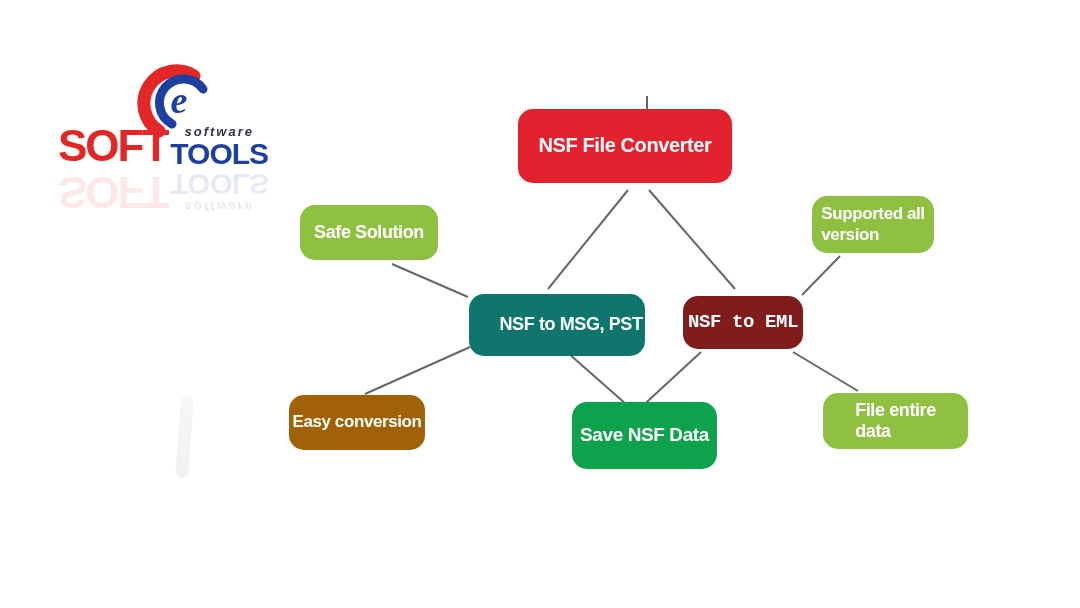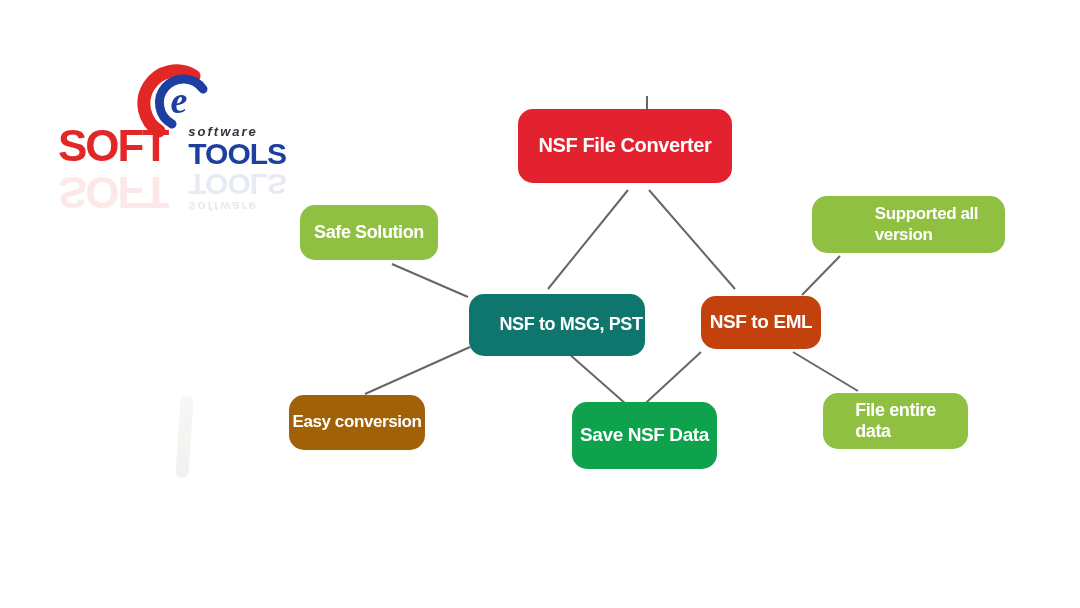--- a/index.html
+++ b/index.html
@@ -51,21 +51,22 @@
   }
   .logo-soft {
     font-size: 44px;
     line-height: 44px;
     font-weight: bold;
     letter-spacing: -2px;
   }
   .logo-right-col {
     display: flex;
     flex-direction: column;
-    margin-left: 21px;
+    margin-left: 3px;
+    align-items: center;
   }
   .logo-software {
     font-style: italic;
     font-weight: bold;
     font-size: 13px;
     line-height: 15px;
     letter-spacing: 2px;
   }
   .logo-tools {
     font-size: 30px;
@@ -132,23 +133,23 @@
       <line x1="840" y1="256" x2="802" y2="295" stroke="#666666" stroke-width="2"></line>
       <line x1="470" y1="347" x2="365" y2="394" stroke="#666666" stroke-width="2"></line>
       <line x1="568" y1="353" x2="635" y2="412" stroke="#666666" stroke-width="2"></line>
       <line x1="701" y1="352" x2="636" y2="412" stroke="#666666" stroke-width="2"></line>
       <line x1="793" y1="352" x2="858" y2="391" stroke="#666666" stroke-width="2"></line>
     </svg>
 
   <div id="nodes">
       <div class="node" style="left: 518px; top: 109px; width: 214px; height: 74px; background: rgb(226, 34, 47); color: rgb(255, 255, 255); font-size: 20px; white-space: nowrap;">NSF File Converter</div>
       <div class="node" style="left: 300px; top: 205px; width: 138px; height: 55px; background: rgb(144, 192, 65); color: rgb(255, 255, 255); font-size: 18px; white-space: nowrap;">Safe Solution</div>
-      <div class="node" style="left: 812px; top: 196px; width: 157px; height: 57px; background: rgb(144, 192, 65); color: rgb(255, 255, 255); font-size: 17px; white-space: pre-line; padding-left: 36px;">Supported all
+      <div class="node" style="left: 812px; top: 196px; width: 122px; height: 57px; background: rgb(144, 192, 65); color: rgb(255, 255, 255); font-size: 17px; white-space: pre-line;">Supported all
 version</div>
       <div class="node" style="left: 469px; top: 294px; width: 148px; height: 62px; background: #0f766e; color: rgb(255, 255, 255); font-size: 18px; white-space: nowrap; padding-left: 28px;">NSF to MSG, PST</div>
-      <div class="node" style="left: 701px; top: 296px; width: 120px; height: 53px; background: #c2410c; color: rgb(255, 255, 255); font-size: 19px; white-space: nowrap;">NSF to EML</div>
+      <div class="node" style="left: 683px; top: 296px; width: 120px; height: 53px; background: #7f1d1d; color: rgb(255, 255, 255); font-size: 19px; white-space: nowrap; font-family: Liberation Mono, monospace;">NSF to EML</div>
       <div class="node" style="left: 289px; top: 395px; width: 136px; height: 55px; background: #a16207; color: rgb(255, 255, 255); font-size: 17px; white-space: nowrap;">Easy conversion</div>
       <div class="node" style="left: 572px; top: 402px; width: 145px; height: 67px; background: rgb(15, 162, 76); color: rgb(255, 255, 255); font-size: 19px; white-space: nowrap;">Save NSF Data</div>
       <div class="node" style="left: 823px; top: 393px; width: 145px; height: 56px; background: rgb(144, 192, 65); color: rgb(255, 255, 255); font-size: 18px; white-space: pre-line;">File entire
 data</div>
     </div>
 
 </div>
 
 </body></html>

